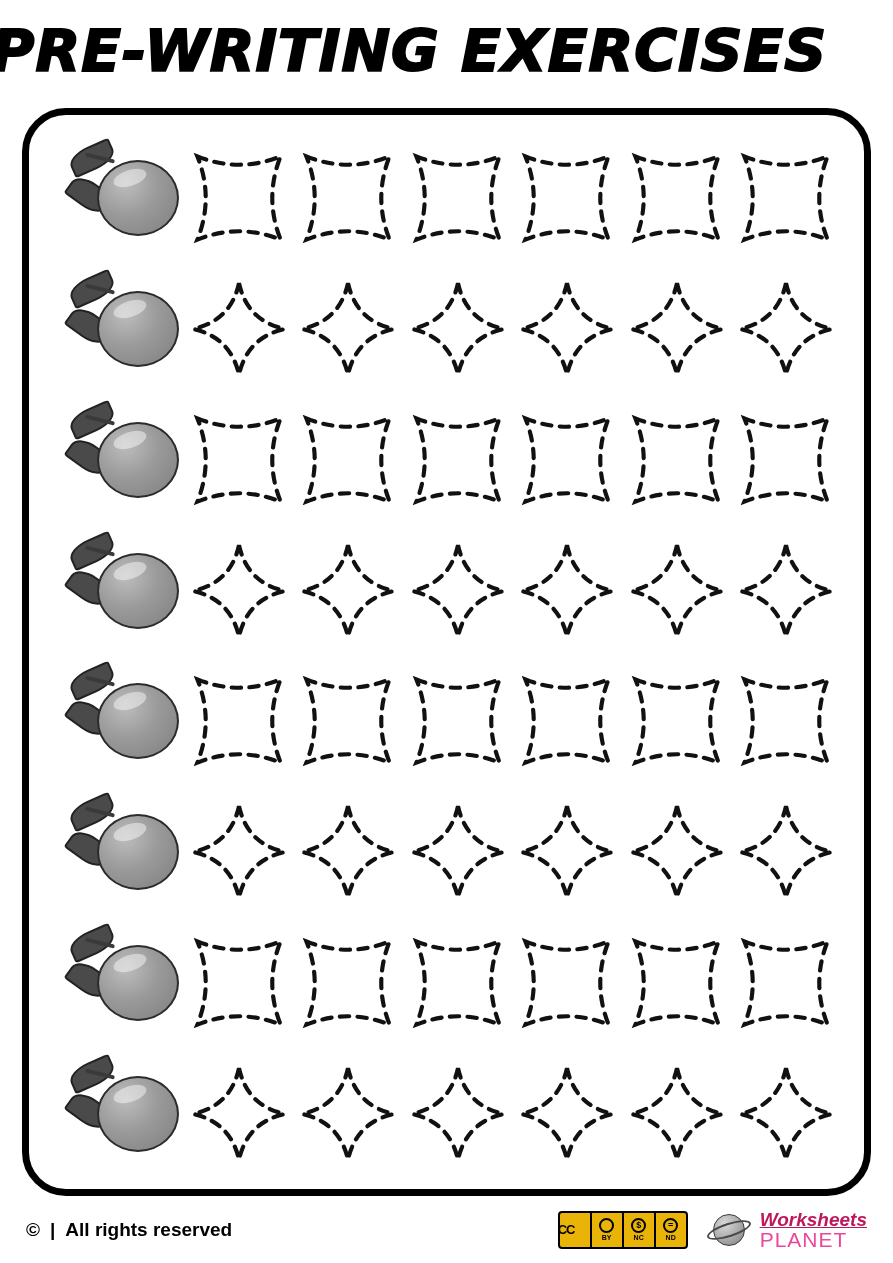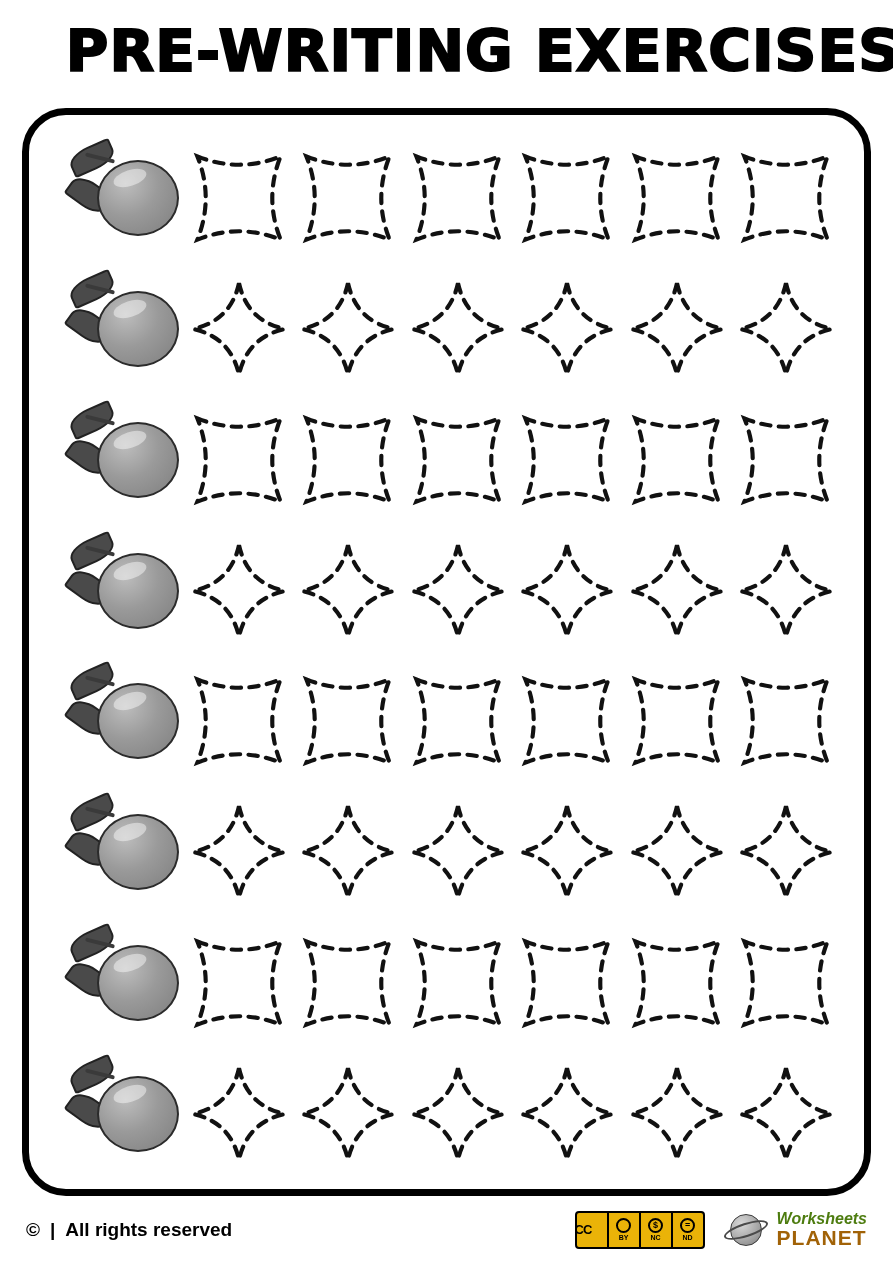--- a/index.html
+++ b/index.html
@@ -14,23 +14,24 @@
     color: #000;
     overflow: hidden;
     position: relative;
   }
 
   
   .title-bar {
     height: 96px;
     display: flex;
     align-items: center;
-    justify-content: flex-end;
+    justify-content: flex-start;
     padding-top: 6px;
     box-sizing: border-box;
+    font-style: italic;
   }
   .title-text {
     font-family: "DejaVu Sans", sans-serif;
     font-weight: bold;
     font-size: 57px;
     letter-spacing: 1px;
     line-height: 1;
     white-space: nowrap;
     -webkit-text-stroke: 2px #000;
     transform: scaleX(1.02);
@@ -245,30 +246,31 @@
     top: 13px;
     width: 46px;
     height: 14px;
     border: 2px solid #4a4a4a;
     border-radius: 50%;
     transform: rotate(-18deg);
     box-sizing: border-box;
   }
   .wp-text { line-height: 1.0; }
   .wp-text .w1 {
-    font-size: 16px;
+    font-size: 19px;
     font-style: italic;
     font-weight: bold;
-    color: #4d7c0f;
+    color: #be185d;
+    text-decoration: underline;
   }
   .wp-text .w2 {
     font-size: 21px;
-    font-weight: bold;
+    font-weight: normal;
     letter-spacing: 1px;
-    color: #a16207;
+    color: #ec4899;
   }
 </style>
 </head>
 <body>
 
 <div class="title-bar">
   <div class="title-text">PRE-WRITING EXERCISES</div>
 </div>
 
 <div class="sheet">

